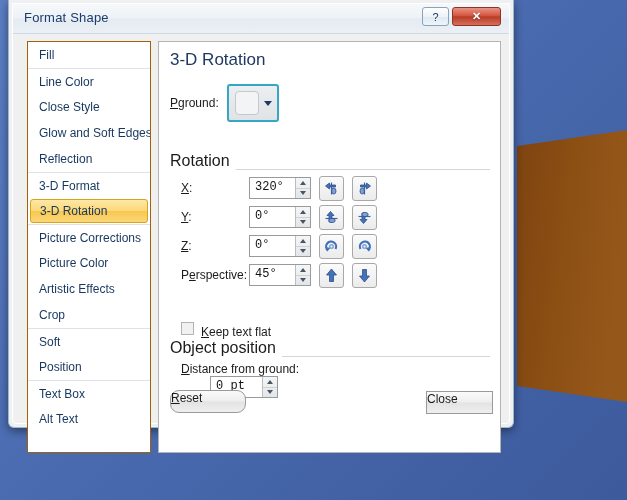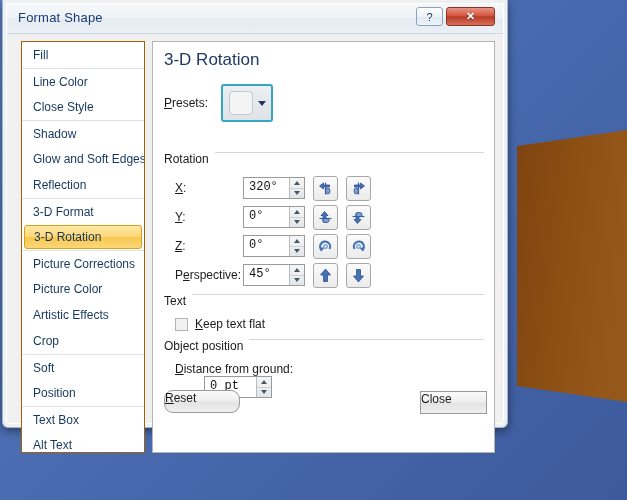--- a/index.html
+++ b/index.html
@@ -16,21 +16,21 @@
   
   #desktop-shape {
     position: absolute;
     left: 0; top: 0;
     width: 627px; height: 500px;
     pointer-events: none;
   }
   
   #dialog {
     position: absolute;
-    left: 2px; top: 0px;
+    left: 8px; top: 0px;
     width: 506px; height: 428px;
     background: #eef0f2;
     border: 1px solid #9fb6cd;
     border-top: none;
     border-radius: 0 0 6px 6px;
     box-shadow: 0 3px 10px rgba(0,0,0,.45);
   }
   #dialog-inner {
     position: absolute;
     inset: 3px 3px 3px 3px;
@@ -141,23 +141,23 @@
     width: 24px; height: 24px;
     background: #f2f4f6;
     border: 1px solid #c3c9cf;
     border-radius: 4px;
   }
   .caret { width: 0; height: 0; border-left: 4px solid transparent; border-right: 4px solid transparent; border-top: 5px solid #1f3864; }
   
   .group-head {
     position: absolute;
     left: 11px;
-    font-size: 12px;
+    font-size: 16px;
     color: #1b1b1b;
-    display: flex; align-items: flex-start;
+    display: flex; align-items: flex-end;
     width: 320px;
   }
   .group-head .rule { flex: 1; height: 1px; background: #d6d6d6; margin-left: 6px; }
   
   .rot-row {
     position: absolute;
     left: 22px;
     display: flex; align-items: center;
     height: 24px;
   }
@@ -205,21 +205,21 @@
     position: absolute;
     left: 22px; top: 275px;
     display: flex; align-items: center;
   }
   #keep-flat-box {
     width: 13px; height: 13px;
     border: 1px solid #b3b3b3;
     background: #f1f1f1;
     margin-right: 7px;
   }
-  #keep-flat-label { font-size: 12px; color: #1b1b1b; }
+  #keep-flat-label { font-size: 12px; color: #1b1b1b; margin-top: 8px; }
   
   #distance-row {
     position: absolute;
     left: 22px; top: 320px;
     display: flex; align-items: center; flex-direction: column;
   }
   #distance-label { font-size: 12px; color: #1b1b1b; margin-right: 8px; }
   #reset-button {
     position: absolute;
     left: 11px; top: 348px;
@@ -266,42 +266,41 @@
       <div id="help-btn" class="tb-btn">?</div>
       <div id="close-btn" class="tb-btn">✕</div>
     </div>
 
     <div id="content">
 
       <div id="sidebar">
           <div class="side-item"><span>Fill</span></div>
           <div class="side-item sep"><span>Line Color</span></div>
           <div class="side-item"><span>Close Style</span></div>
-          <div class="side-item sep"><span>Shadow</span></div>
           <div class="side-item"><span>Glow and Soft Edges</span></div>
           <div class="side-item"><span>Reflection</span></div>
           <div class="side-item sep"><span>3-D Format</span></div>
           <div class="side-item selected"><span>3-D Rotation</span></div>
           <div class="side-item sep"><span>Picture Corrections</span></div>
           <div class="side-item"><span>Picture Color</span></div>
           <div class="side-item"><span>Artistic Effects</span></div>
           <div class="side-item"><span>Crop</span></div>
           <div class="side-item sep"><span>Soft</span></div>
           <div class="side-item"><span>Position</span></div>
           <div class="side-item sep"><span>Text Box</span></div>
           <div class="side-item"><span>Alt Text</span></div>
         </div>
 
       <div id="panel">
 
         <div id="panel-title">3-D Rotation</div>
 
         <div id="presets-row">
           <div id="presets-label">
-            <span class="u">P</span><span>resets:</span>
+            <span class="u">P</span><span>ground:</span>
           </div>
           <div id="presets-button">
             <div id="presets-swatch"></div>
             <div class="caret"></div>
           </div>
         </div>
 
         <div class="group-head" style="top:110px;">
           <span>Rotation</span>
           <span class="rule"></span>
@@ -396,24 +395,20 @@
               <path d="M8.5 2 L13.5 8 L10.5 8 L10.5 14.5 L6.5 14.5 L6.5 8 L3.5 8 Z" fill="#4472b8" stroke="#2d4f8e" stroke-width=".8"></path>
             </svg>
           </div>
           <div class="icon-btn">
             <svg width="17" height="17" viewBox="0 0 17 17">
               <path d="M8.5 15 L13.5 9 L10.5 9 L10.5 2.5 L6.5 2.5 L6.5 9 L3.5 9 Z" fill="#4472b8" stroke="#2d4f8e" stroke-width=".8"></path>
             </svg>
           </div>
         </div>
 
-        <div class="group-head" style="top:252px;">
-          <span>Text</span>
-          <span class="rule"></span>
-        </div>
 
         <div id="keep-flat-row">
           <div id="keep-flat-box"></div>
           <div id="keep-flat-label">
             <span class="u">K</span><span>eep text flat</span>
           </div>
         </div>
 
         <div class="group-head" style="top:297px;">
           <span>Object position</span>

